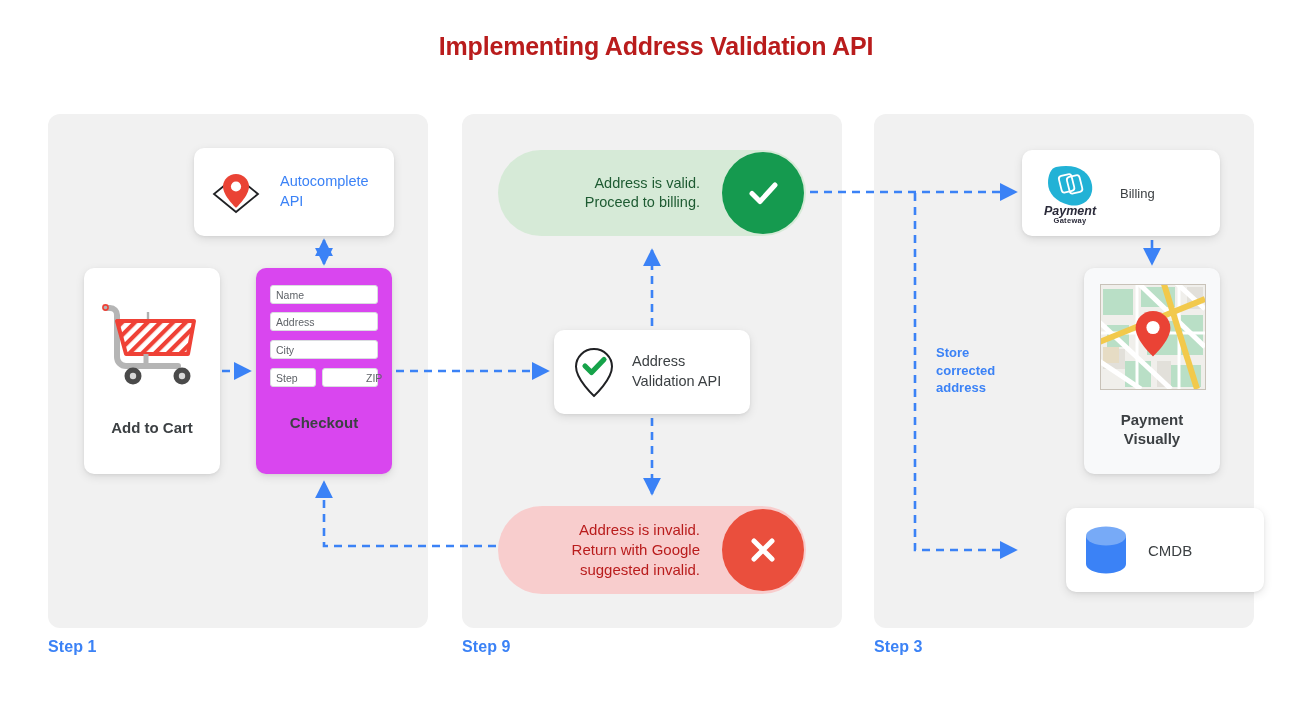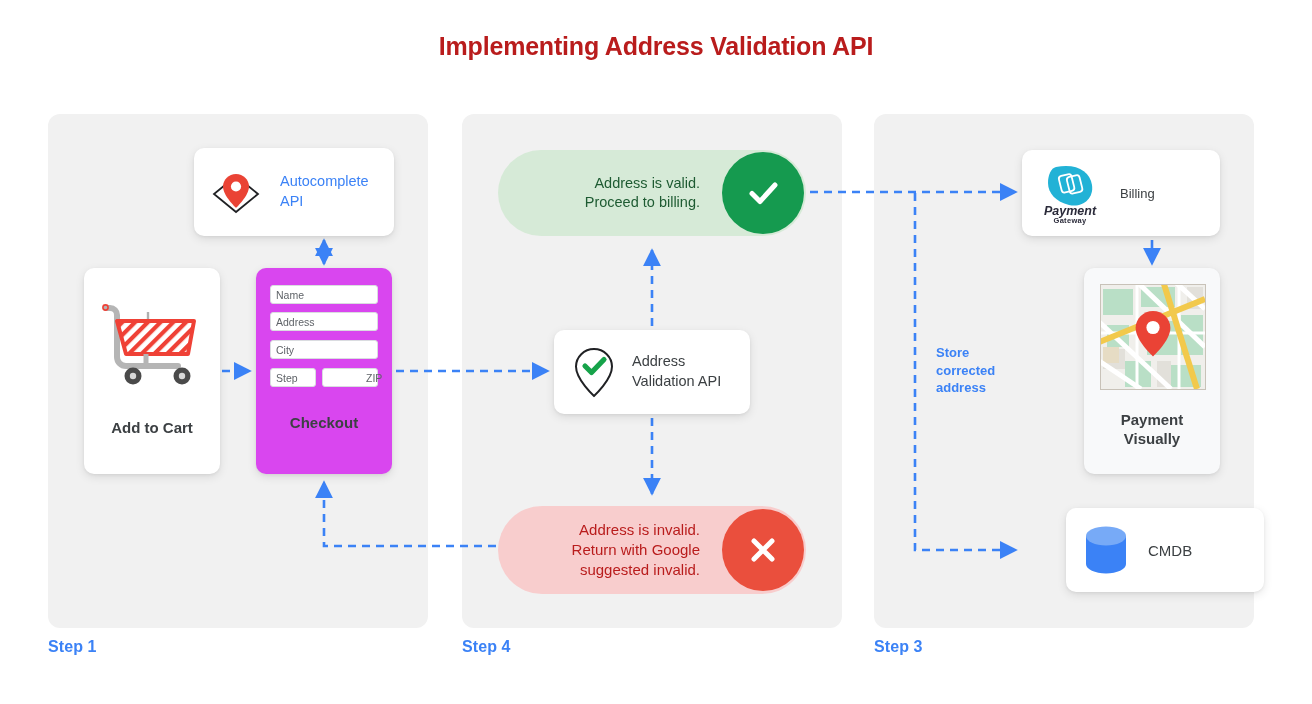--- a/index.html
+++ b/index.html
@@ -310,16 +310,16 @@
     <div class="lbl">CMDB</div>
   </div>
 
   <div id="store-note">
     <div>Store</div>
     <div>corrected</div>
     <div>address</div>
   </div>
 
   <div class="step-label" id="steplab1">Step 1</div>
-  <div class="step-label" id="steplab2">Step 4</div>
+  <div class="step-label" id="steplab2">Step 9</div>
   <div class="step-label" id="steplab3">Step 3</div>
 
 </div>
 
 </body></html>

